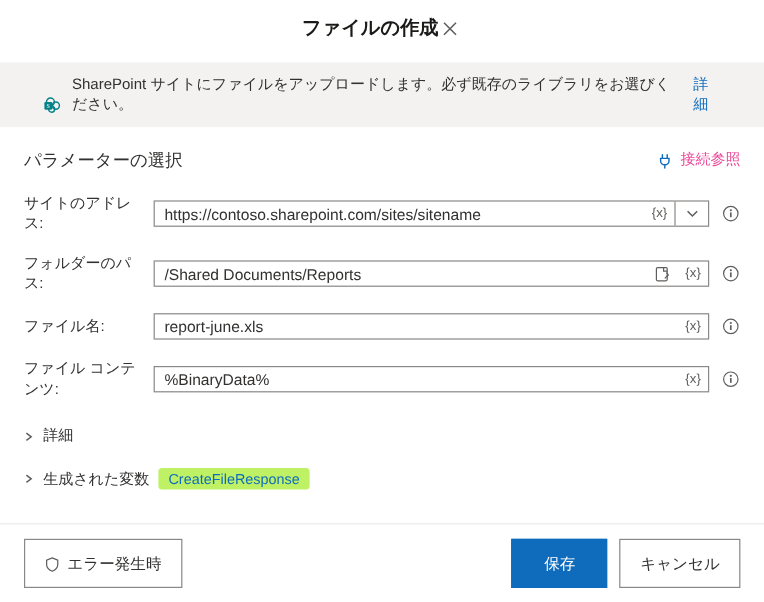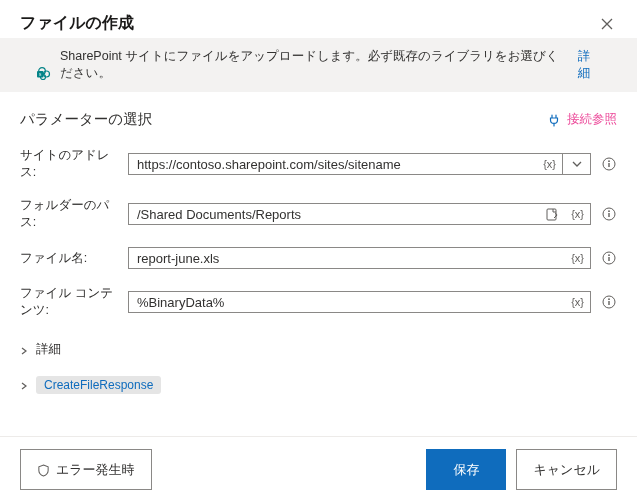--- a/index.html
+++ b/index.html
@@ -11,22 +11,22 @@
     background: #ffffff;
     width: 637px;
     height: 502px;
     position: relative;
     overflow: hidden;
   }
 
   .header {
     display: flex;
     align-items: center;
-    justify-content: space-between;
-    padding: 12px 20px 4px 20px;
+    justify-content: center;
+    padding: 12px 20px 18px 20px;
   }
   .header h1 {
     font-size: 16px;
     font-weight: 600;
     margin: 0;
     color: #1b1a19;
   }
   .close-x {
     font-size: 14px;
     color: #605e5c;
@@ -145,21 +145,21 @@
     font-size: 12.5px;
     color: #323130;
     padding: 6px 0;
     cursor: pointer;
   }
   .expander .chev {
     color: #605e5c;
     font-size: 11px;
   }
   .pill {
-    background: #e5e5e5;
+    background: #bef264;
     color: #0f6cbd;
     border-radius: 3px;
     padding: 2px 8px;
     font-size: 12px;
   }
 
   .footer {
     position: absolute;
     bottom: 0; left: 0; right: 0;
     border-top: 1px solid #edebe9;
@@ -315,20 +315,21 @@
     </span>
     <span>詳細</span>
   </div>
 
   <div class="expander" style="margin-top:6px;">
     <span class="chev">
       <svg width="8" height="8" viewBox="0 0 8 8">
           <path d="M2 1 L6 4 L2 7" stroke="#605e5c" stroke-width="1.2" fill="none"></path>
         </svg>
     </span>
+    <span>生成された変数</span>
     <span class="pill">CreateFileResponse</span>
   </div>
 </div>
 
 <div class="footer">
   <button class="btn">
     <span>
       <svg width="13" height="13" viewBox="0 0 14 14">
           <path d="M7 1 L12 3 v4 c0 3 -2.5 5 -5 6 c-2.5 -1 -5 -3 -5 -6 v-4 z" stroke="#605e5c" fill="none" stroke-width="1.1"></path>
         </svg>

